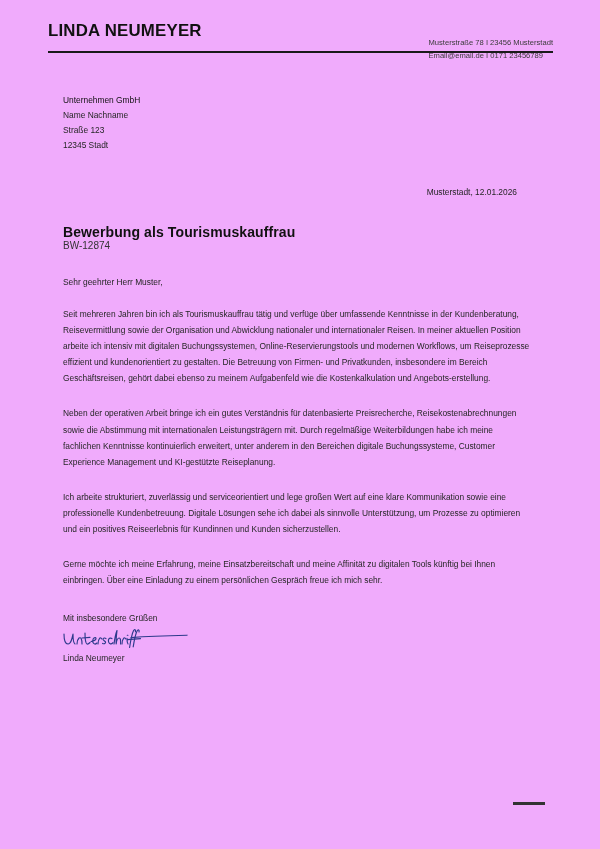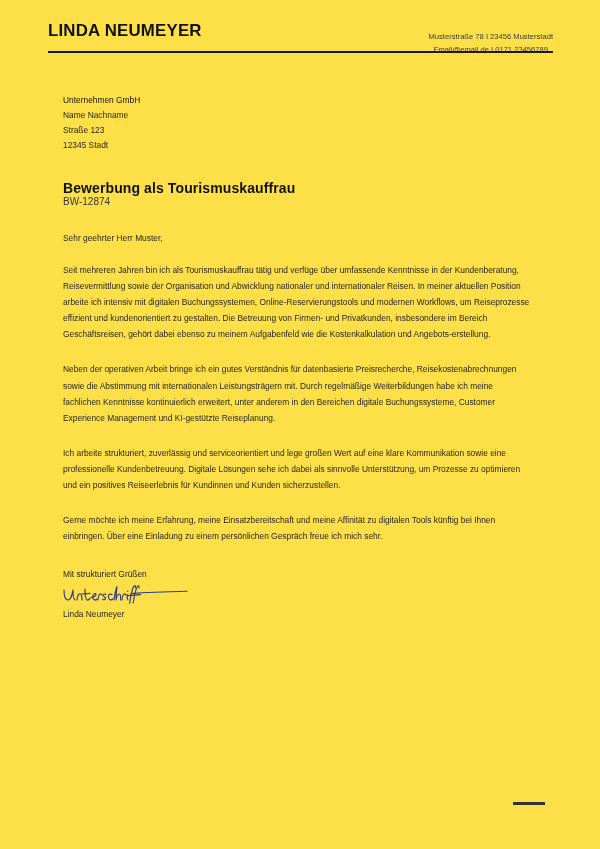--- a/index.html
+++ b/index.html
@@ -12,21 +12,21 @@
     height: 849px;
     position: relative;
     font-family: "Liberation Sans", sans-serif;
     color: #1c1c1c;
     overflow: hidden;
   }
 
   .page {
     position: absolute;
     inset: 0;
-    background: #fde047;
+    background: #f0abfc;
   }
 
   
   .letterhead {
     position: absolute;
     left: 48px;
     right: 47px;
     top: 17px;
     height: 38px;
     display: flex;
@@ -37,25 +37,25 @@
     font-size: 16.5px;
     font-weight: 700;
     letter-spacing: 0.2px;
     color: #111111;
     line-height: 1.1;
     margin-top: 4px;
     transform: scaleX(1.02);
     transform-origin: left center;
   }
   .contact-block {
-    text-align: center;
+    text-align: left;
     font-size: 7.6px;
     line-height: 1.75;
     color: #3a3a3a;
-    margin-top: 13px;
+    margin-top: 19px;
   }
   .contact-line {
     white-space: nowrap;
   }
   .header-rule {
     position: absolute;
     left: 48px;
     width: 505px;
     top: 51px;
     height: 2.4px;
@@ -167,33 +167,34 @@
 
   <div class="content">
 
     <div class="recipient">
       <div class="company">Unternehmen GmbH</div>
       <div>Name Nachname</div>
       <div>Straße 123</div>
       <div>12345 Stadt</div>
     </div>
 
+    <div class="date-line">Musterstadt, 12.01.2026</div>
 
     <div class="subject">Bewerbung als Tourismuskauffrau</div>
 
     <div class="reference">BW-12874</div>
 
     <div class="salutation">Sehr geehrter Herr Muster,</div>
 
     <p class="para">Seit mehreren Jahren bin ich als Tourismuskauffrau tätig und verfüge über umfassende Kenntnisse in der Kundenberatung, Reisevermittlung sowie der Organisation und Abwicklung nationaler und internationaler Reisen. In meiner aktuellen Position arbeite ich intensiv mit digitalen Buchungssystemen, Online-Reservierungstools und modernen Workflows, um Reiseprozesse effizient und kundenorientiert zu gestalten. Die Betreuung von Firmen- und Privatkunden, insbesondere im Bereich Geschäftsreisen, gehört dabei ebenso zu meinem Aufgabenfeld wie die Kostenkalkulation und Angebots-erstellung.</p>
     <p class="para">Neben der operativen Arbeit bringe ich ein gutes Verständnis für datenbasierte Preisrecherche, Reisekostenabrechnungen sowie die Abstimmung mit internationalen Leistungsträgern mit. Durch regelmäßige Weiterbildungen habe ich meine fachlichen Kenntnisse kontinuierlich erweitert, unter anderem in den Bereichen digitale Buchungssysteme, Customer Experience Management und KI-gestützte Reiseplanung.</p>
     <p class="para">Ich arbeite strukturiert, zuverlässig und serviceorientiert und lege großen Wert auf eine klare Kommunikation sowie eine professionelle Kundenbetreuung. Digitale Lösungen sehe ich dabei als sinnvolle Unterstützung, um Prozesse zu optimieren und ein positives Reiseerlebnis für Kundinnen und Kunden sicherzustellen.</p>
     <p class="para">Gerne möchte ich meine Erfahrung, meine Einsatzbereitschaft und meine Affinität zu digitalen Tools künftig bei Ihnen einbringen. Über eine Einladung zu einem persönlichen Gespräch freue ich mich sehr.</p>
 
-    <div class="closing">Mit strukturiert Grüßen</div>
+    <div class="closing">Mit insbesondere Grüßen</div>
 
     <div class="signature-area">
       <svg class="signature-ink" viewBox="0 0 150 30" preserveAspectRatio="none" aria-hidden="true">
         <g fill="none" stroke="#2d3a8c" stroke-width="1.15" stroke-linecap="round" stroke-linejoin="round">
 
           <path d="M3,7 C3,13 4,17 7,17 C10,17 11,12 12,7 C12,12 12,16 14,17"></path>
 
           <path d="M16,17 C16,14 17,12 18,11 C20,10 21,12 21,17"></path>
 
           <path d="M24,6 C24,12 24,16 26,17 C27,17.4 28,16.6 29,15.5"></path>

